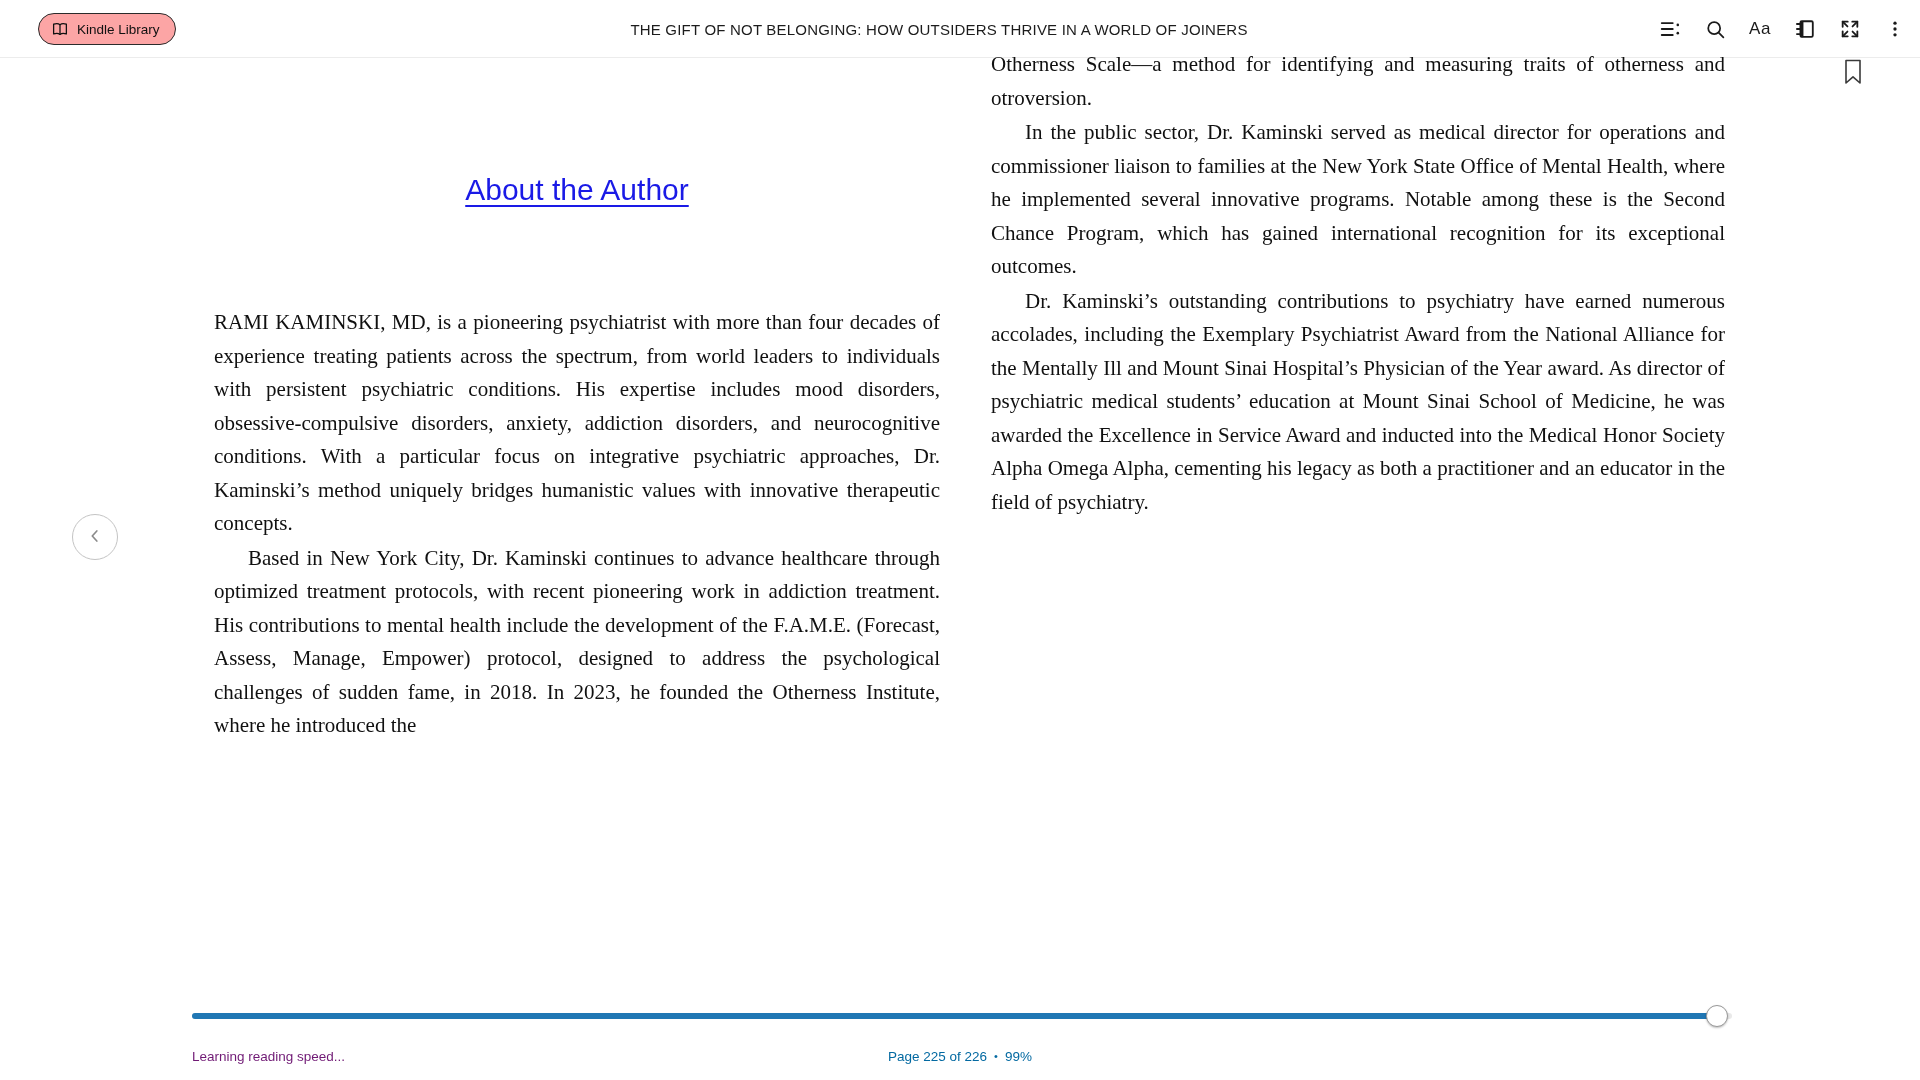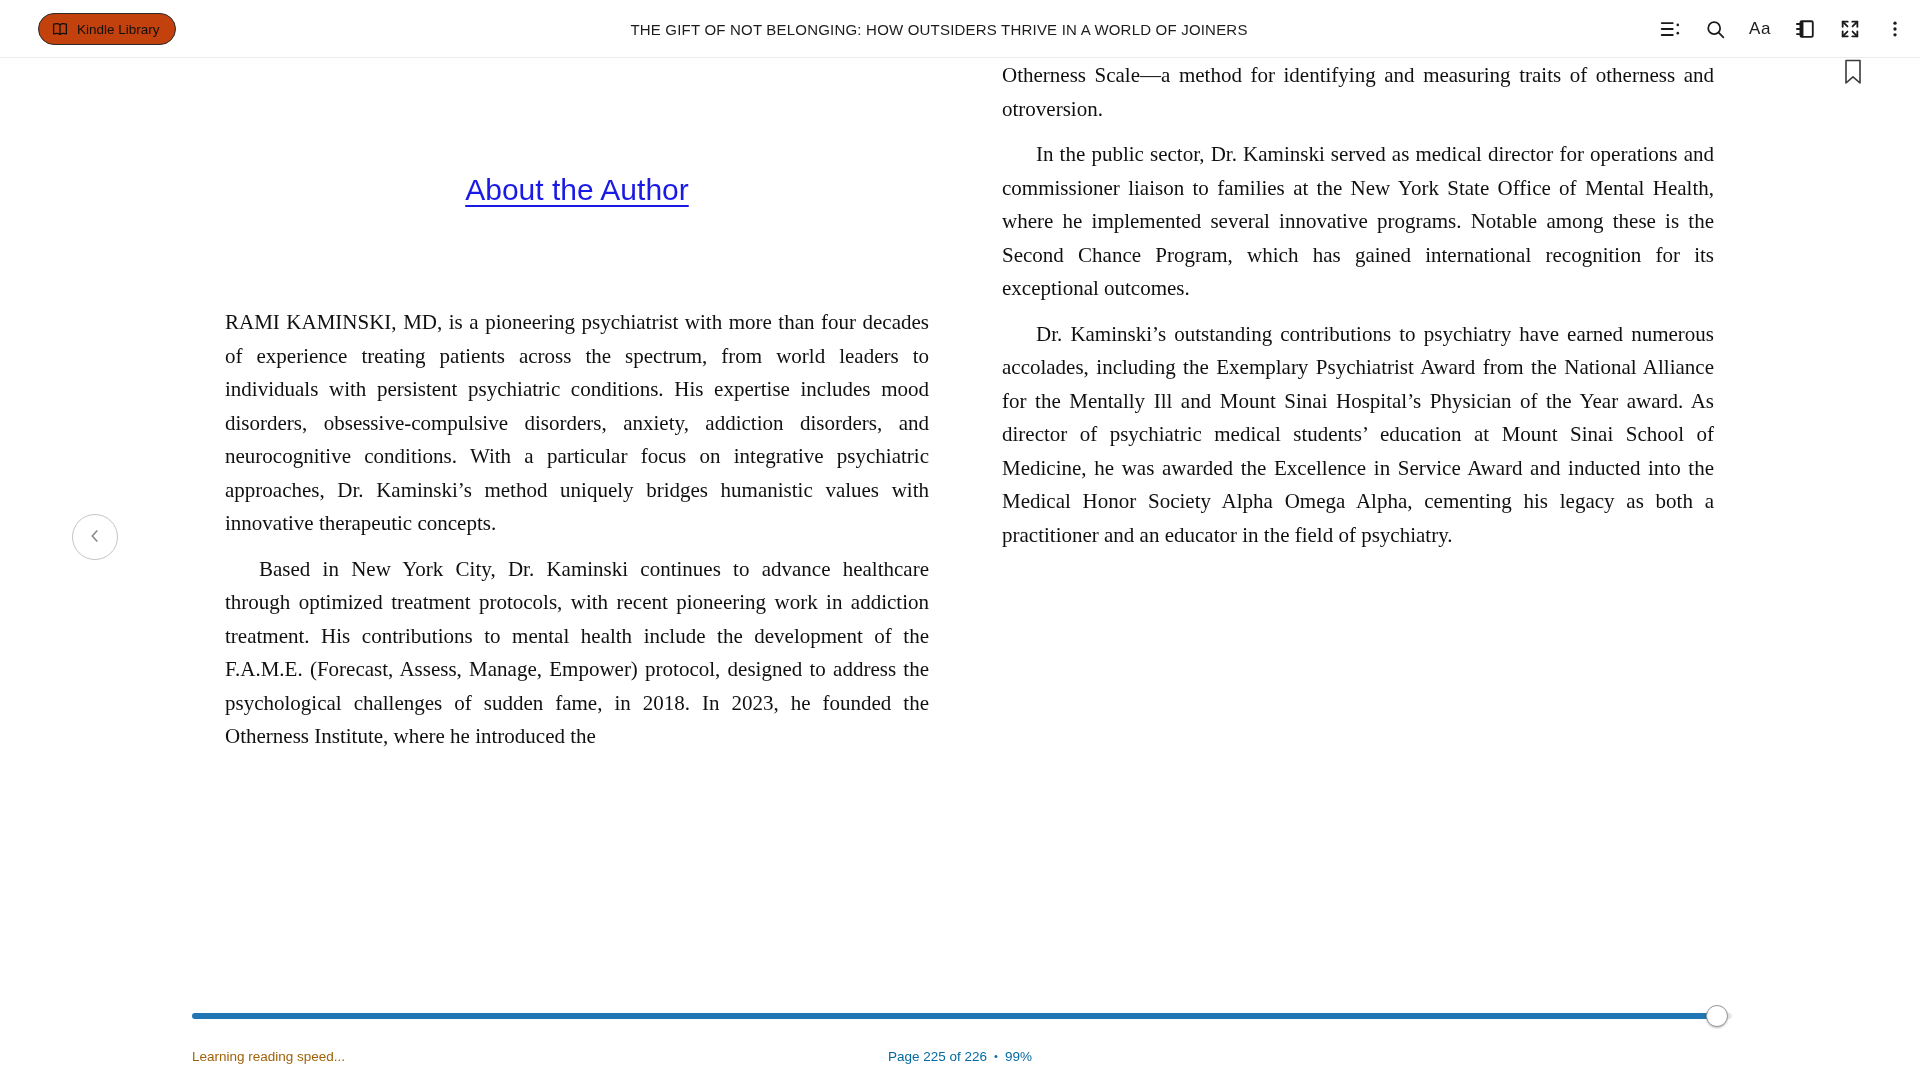--- a/index.html
+++ b/index.html
@@ -23,21 +23,21 @@
     border-bottom: 1px solid #ececec;
   }
   .library-btn {
     position: absolute;
     left: 38px; top: 13px;
     height: 32px;
     display: flex;
     align-items: center;
     gap: 8px;
     padding: 0 15px 0 12px;
-    background: #c2410c;
+    background: #fca5a5;
     border: 1px solid #2b2b2b;
     border-radius: 16px;
     font-family: "Liberation Sans", sans-serif;
     font-size: 13.5px;
     color: #111;
     cursor: pointer;
   }
   .library-btn svg { display: block; }
   .header-title {
     position: absolute;
@@ -104,21 +104,21 @@
     font-family: "Liberation Sans", sans-serif;
     font-size: 30px;
     font-weight: 500;
     line-height: 38px;
     color: #1a1ae6;
     text-decoration: underline;
     text-decoration-thickness: 2px;
     text-underline-offset: 5px;
     margin: 16px 0 97px 0;
   }
-  .para { margin: 12px; }
+  .para { margin: 1px; }
   .para.indent { text-indent: 34px; }
   .lead-bold { font-weight: 400; }
 
   
   .nav-prev {
     position: absolute;
     left: 72px; top: 514px;
     width: 46px; height: 46px;
     border-radius: 50%;
     border: 1px solid #c4c4c4;
@@ -151,21 +151,21 @@
     border-radius: 50%;
     background: #fff;
     border: 1px solid #999;
     box-shadow: 0 1px 2px rgba(0,0,0,0.25);
     cursor: grab;
   }
   .footer-left {
     position: absolute;
     left: 192px; top: 1049px;
     font-size: 13.5px;
-    color: #a16207;
+    color: #701a75;
   }
   .footer-center {
     position: absolute;
     left: 0; right: 0; top: 1049px;
     text-align: center;
     font-size: 13.5px;
     color: #0369a1;
   }
   .footer-center .dot { margin: 0 7px; font-size: 11px; vertical-align: 1px; }
 </style>

